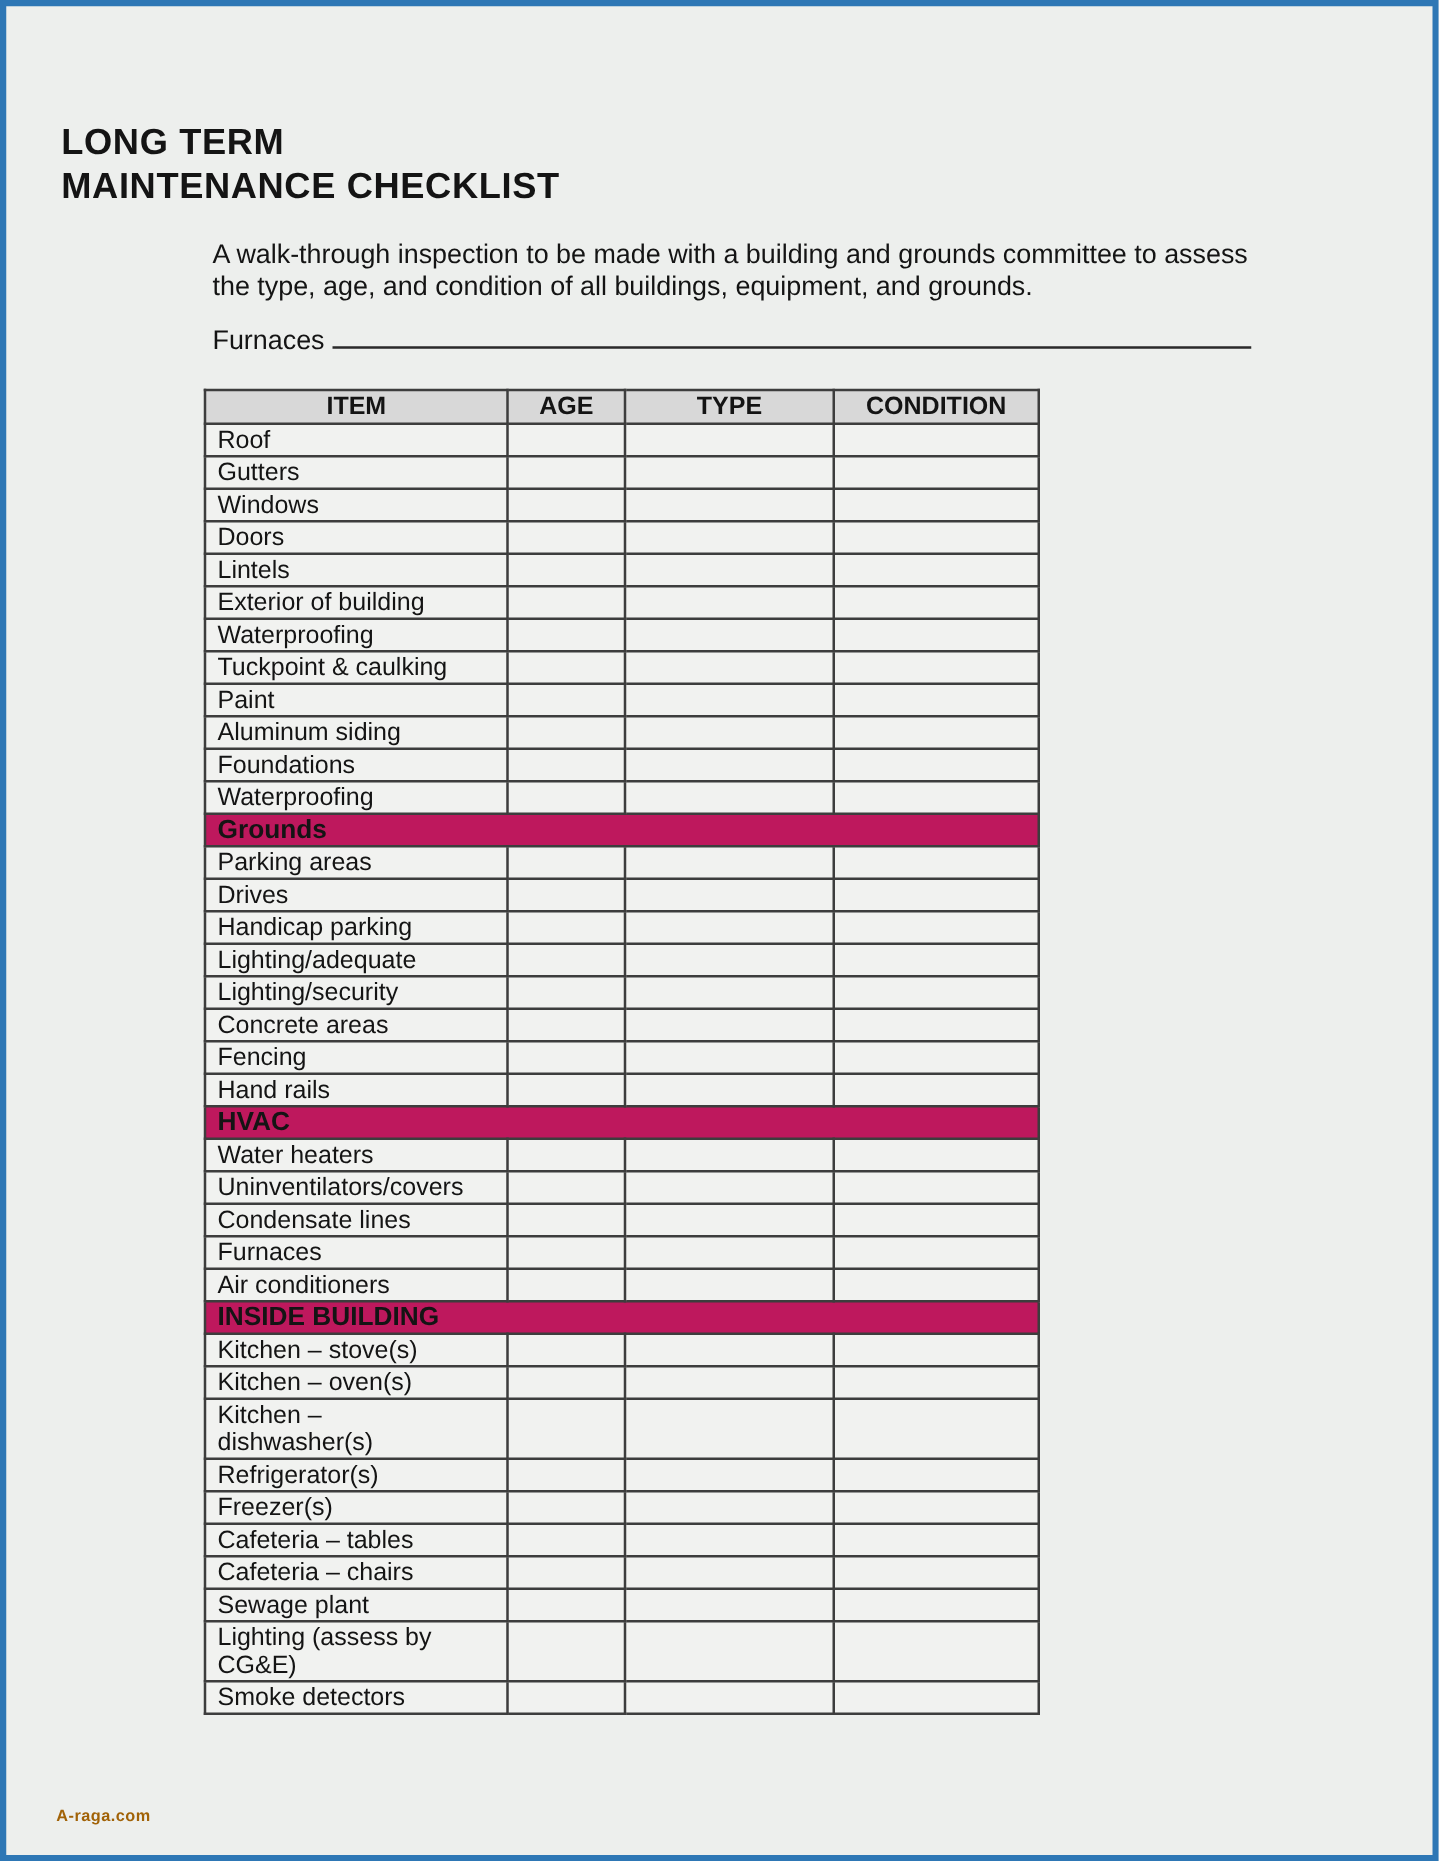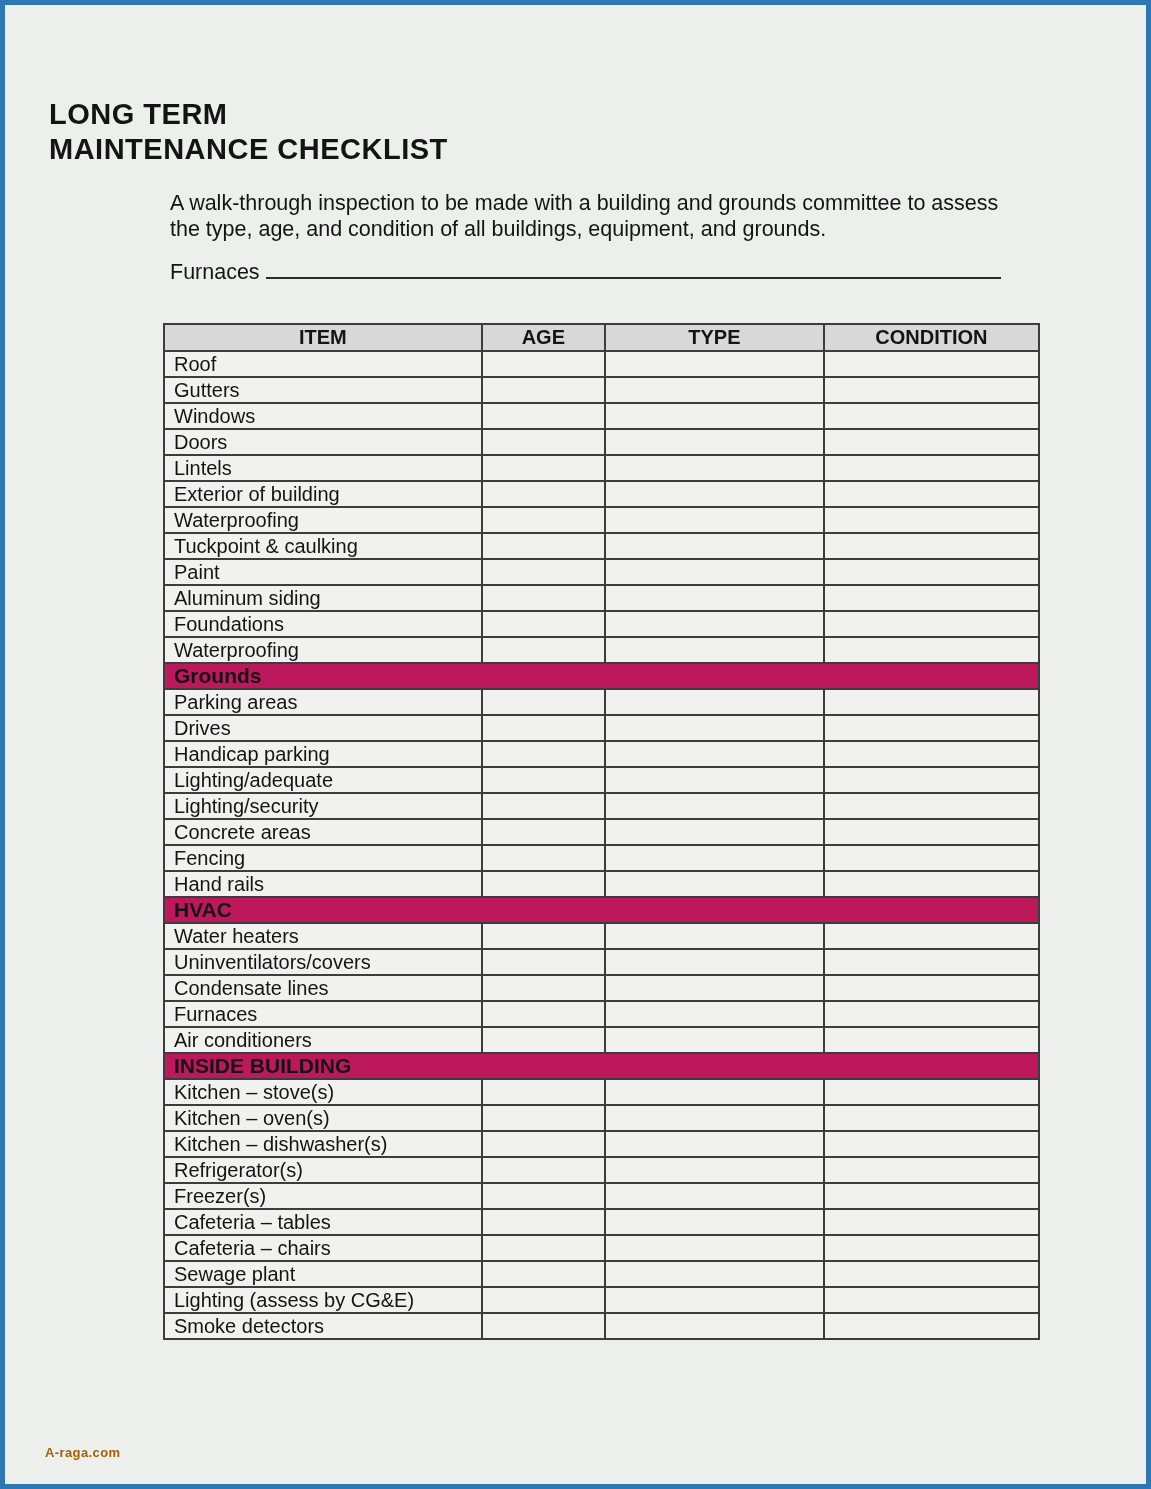--- a/index.html
+++ b/index.html
@@ -39,22 +39,22 @@
   .building-blank {
     display: inline-block;
     width: 735px;
     height: 20px;
     margin-left: 6px;
     border-bottom: 2px solid #2a2a2a;
     vertical-align: baseline;
   }
   table.checklist {
     position: absolute;
-    top: 318px; left: 158px;
-    width: 877px;
+    top: 306px; left: 158px;
+    width: 669px;
     border-collapse: collapse;
     table-layout: fixed;
     border-radius: 28px;
   }
   .checklist col.c-item { width: 36.3%; }
   .checklist col.c-age { width: 14.1%; }
   .checklist col.c-type { width: 25.0%; }
   .checklist col.c-cond { width: 24.6%; }
   .checklist th, .checklist td {
     border: 2px solid #3d3d3d;

